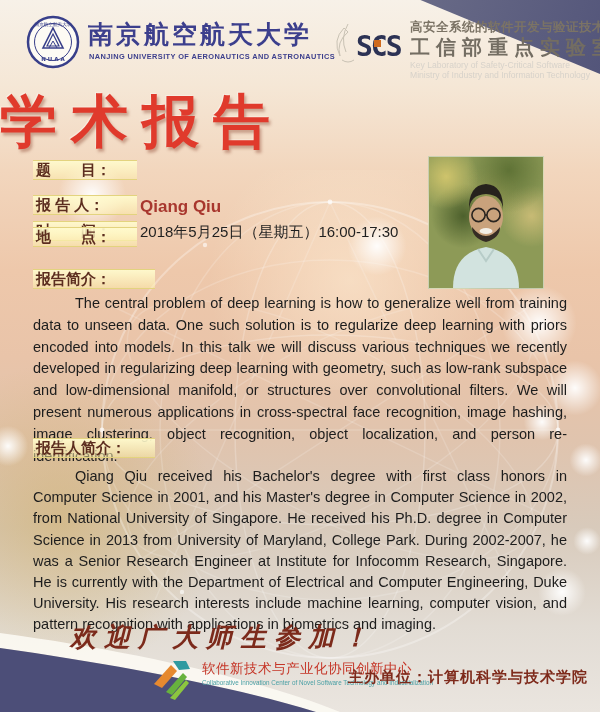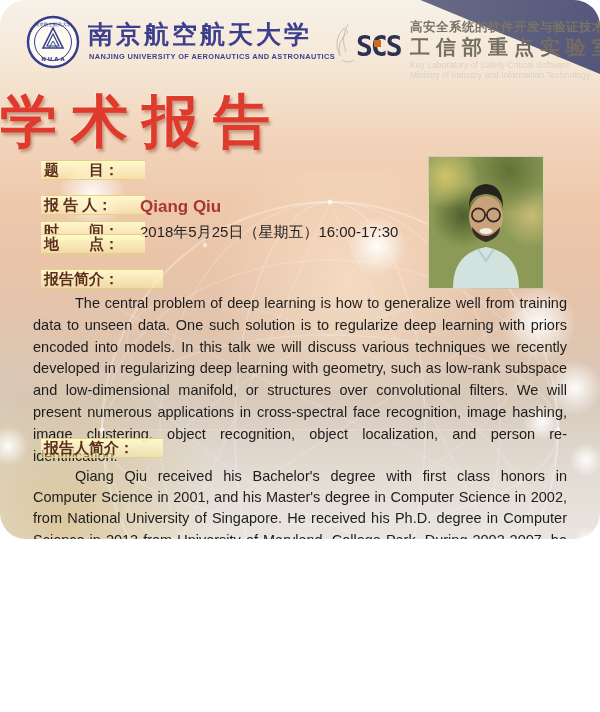--- a/index.html
+++ b/index.html
@@ -1,22 +1,21 @@
 <!DOCTYPE html>
 <html><head>
 <meta charset="utf-8">
 <style>
   html,body{margin:0;padding:0;}
   .poster{
-    position:relative;width:600px;height:539px;overflow:hidden;
+    position:relative;width:600px;height:712px;overflow:hidden;
     font-family:"Liberation Sans", sans-serif;
     background:linear-gradient(180deg,
       #f7f1e8 0%, #f5e7d6 12%, #f2d6bd 24%, #eec8ab 38%,
       #e9c4a9 50%, #e0c4ae 62%, #d8cabb 74%, #e2dcd4 88%, #eae5df 100%);
-    border-radius:26px;
   }
   .bglayer{position:absolute;inset:0;pointer-events:none;}
   .goldtint{position:absolute;left:-120px;top:360px;width:360px;height:320px;
     background:radial-gradient(circle, rgba(206,168,84,.45) 0%, rgba(206,168,84,0) 65%);}
   .warmglow{position:absolute;left:180px;top:170px;width:340px;height:220px;
     background:radial-gradient(circle, rgba(255,238,214,.55) 0%, rgba(255,238,214,0) 70%);}
   .glow{position:absolute;border-radius:50%;
     background:radial-gradient(circle, rgba(255,255,255,.95) 0%, rgba(255,255,255,0) 65%);}
   .corner-tr{position:absolute;right:0;top:0;width:190px;height:74px;
     background:linear-gradient(115deg,#696b87 0%,#53557a 100%);
@@ -38,21 +37,21 @@
 
   .main-title{position:absolute;left:0;top:84px;width:100%;text-align:left;
     font-size:57px;font-weight:900;color:#e03a2c;letter-spacing:14px;
     font-family:"DejaVu Sans",sans-serif;
     text-shadow:2px 3px 3px rgba(120,40,20,.35), -1px -1px 0 rgba(255,255,255,.35);}
 
   
   .lbl{position:absolute;left:33px;width:104px;height:20px;box-sizing:border-box;
     background:linear-gradient(180deg, rgba(255,250,205,.95), rgba(255,242,168,.45));
     border-top:1.5px solid #e3d37e;border-bottom:1.5px solid #e3d37e;
-    color:#5c2d1f;font-weight:bold;font-size:15px;line-height:17px;padding:0 3px;white-space:nowrap;margin-left:8px;}
+    color:#5c2d1f;font-weight:bold;font-size:15px;line-height:17px;padding:0 3px;white-space:nowrap;}
   .val-red{position:absolute;left:140px;color:#a8372e;font-weight:bold;font-size:17px;line-height:22px;}
   .val-dark{position:absolute;left:140px;color:#1f1f1f;font-size:15px;line-height:20px;white-space:nowrap;}
 
   .photo{position:absolute;left:428px;top:156px;width:116px;height:133px;
     border:1px solid rgba(255,255,255,.55);box-sizing:border-box;
     background-color:#8d9a57;
     background-image:
       radial-gradient(circle at 15% 15%, rgba(214,200,110,.9) 0%, rgba(214,200,110,0) 22%),
       radial-gradient(circle at 70% 10%, rgba(90,110,50,.9) 0%, rgba(90,110,50,0) 30%),
       radial-gradient(circle at 90% 45%, rgba(206,190,120,.9) 0%, rgba(206,190,120,0) 25%),
@@ -152,21 +151,21 @@
   <div class="main-title">学术报告</div>
 
   <div class="lbl" style="top:160px;">题　　目：</div>
 
   <div class="lbl" style="top:195px;">报 告 人：</div>
   <div class="val-red" style="top:196px;">Qiang Qiu</div>
 
   <div class="lbl" style="top:221px;">时　　间：</div>
   <div class="val-dark" style="top:222px;">2018年5月25日（星期五）16:00-17:30</div>
 
-  <div class="lbl" style="top:234px;">地　　点：</div>
+  <div class="lbl" style="top:227px;">地　　点：</div>
 
   <div class="lbl lbl-wide" style="top:269px;">报告简介：</div>
 
   <div class="photo">
     <svg width="114" height="131" viewBox="0 0 114 131">
       <path d="M24,131 Q24,96 57,90 Q90,96 90,131 Z" fill="#d2e3df"></path>
       <path d="M49,92 L57,104 L65,92" fill="none" stroke="#b7ccc8" stroke-width="2"></path>
       <ellipse cx="57" cy="60" rx="17" ry="21" fill="#c9a27c"></ellipse>
       <path d="M40,54 Q39,28 57,27 Q75,28 74,54 Q74,38 57,37 Q40,38 40,54" fill="#26221d"></path>
       <path d="M43,70 Q57,88 71,70 Q71,81 57,85 Q43,81 43,70" fill="#352c24"></path>

